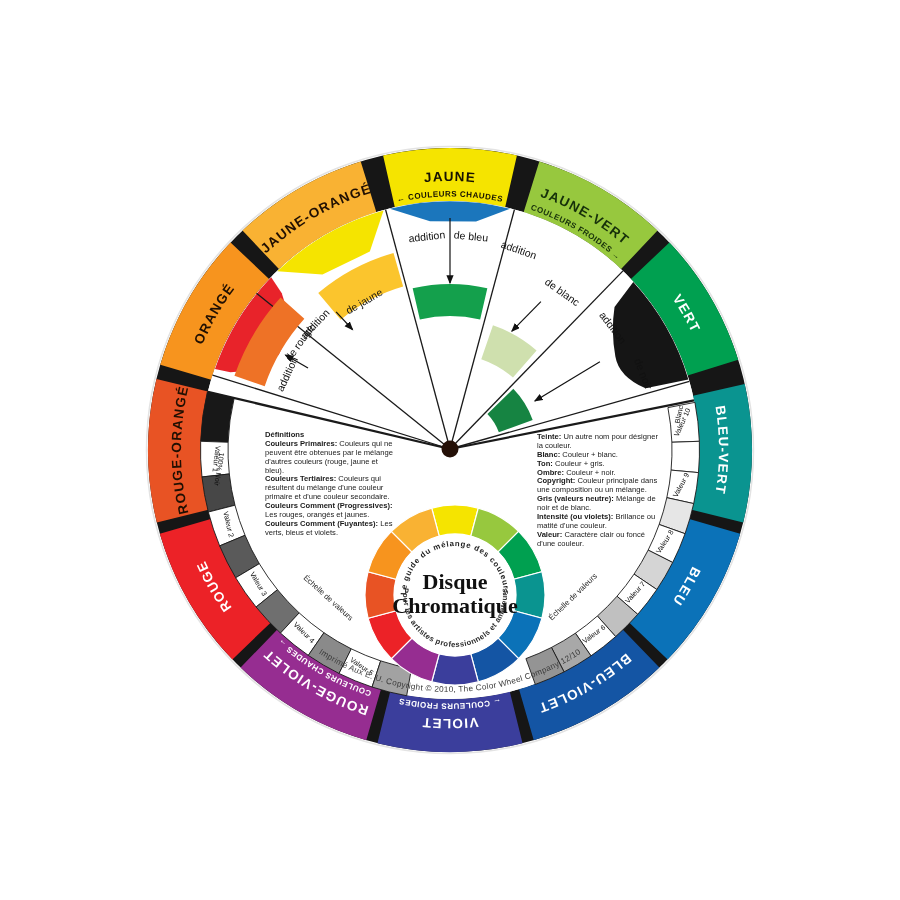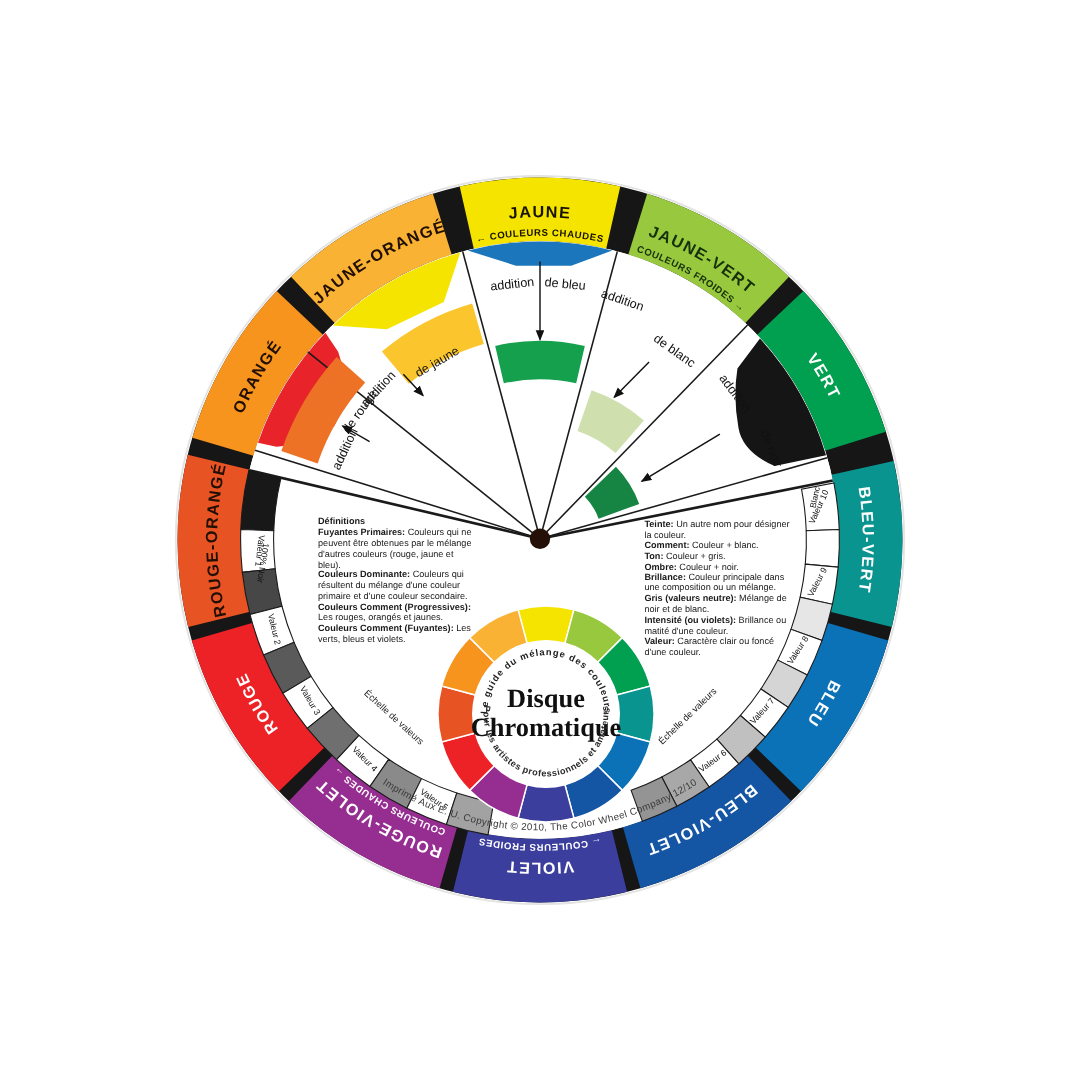--- a/index.html
+++ b/index.html
@@ -174,33 +174,33 @@
       <path id="MBP" d="M455,543 A52,52 0 0 0 455,647 A52,52 0 0 0 454.97,543" fill="none"></path>
       <text class="arcT" fill="#1d1d1d" text-anchor="middle"><textPath href="#MTP" startOffset="50.00%">Le guide du mélange des couleurs</textPath></text>
       <text class="arcB" fill="#2a2a2a" text-anchor="middle"><textPath href="#MBP" startOffset="50.00%">Pour les artistes professionnels et amateurs</textPath></text>
       <path id="CPY" d="M450,208 A242,242 0 0 0 450,692 A242,242 0 0 0 449.97,208" fill="none"></path>
       <text class="cpy" fill="#3a3a3a" text-anchor="middle"><textPath href="#CPY" startOffset="50.00%">Imprimé Aux E. U.      Copyright © 2010, The Color Wheel Company      12/10</textPath></text>
     </svg>
 
   <div class="txtblock defs-block">
     <p class="t">Définitions</p>
     <div id="defs-items">
-        <p><span class="t">Fuyantes Primaires:</span> Couleurs qui ne peuvent être obtenues par le mélange d'autres couleurs (rouge, jaune et bleu).</p>
-        <p><span class="t">Couleurs Dominante:</span> Couleurs qui résultent du mélange d'une couleur primaire et d'une couleur secondaire.</p>
+        <p><span class="t">Couleurs Primaires:</span> Couleurs qui ne peuvent être obtenues par le mélange d'autres couleurs (rouge, jaune et bleu).</p>
+        <p><span class="t">Couleurs Tertiaires:</span> Couleurs qui résultent du mélange d'une couleur primaire et d'une couleur secondaire.</p>
         <p><span class="t">Couleurs Comment (Progressives):</span> Les rouges, orangés et jaunes.</p>
         <p><span class="t">Couleurs Comment (Fuyantes):</span> Les verts, bleus et violets.</p>
       </div>
   </div>
 
 
   <div class="txtblock gloss-block">
     <div id="gloss-items">
         <p><span class="t">Teinte:</span> Un autre nom pour désigner la couleur.</p>
-        <p><span class="t">Comment:</span> Couleur + blanc.</p>
+        <p><span class="t">Blanc:</span> Couleur + blanc.</p>
         <p><span class="t">Ton:</span> Couleur + gris.</p>
         <p><span class="t">Ombre:</span> Couleur + noir.</p>
-        <p><span class="t">Brillance:</span> Couleur principale dans une composition ou un mélange.</p>
+        <p><span class="t">Copyright:</span> Couleur principale dans une composition ou un mélange.</p>
         <p><span class="t">Gris (valeurs neutre):</span> Mélange de noir et de blanc.</p>
         <p><span class="t">Intensité (ou violets):</span> Brillance ou matité d'une couleur.</p>
         <p><span class="t">Valeur:</span> Caractère clair ou foncé d'une couleur.</p>
       </div>
   </div>
 </div>
 
 </body></html>

